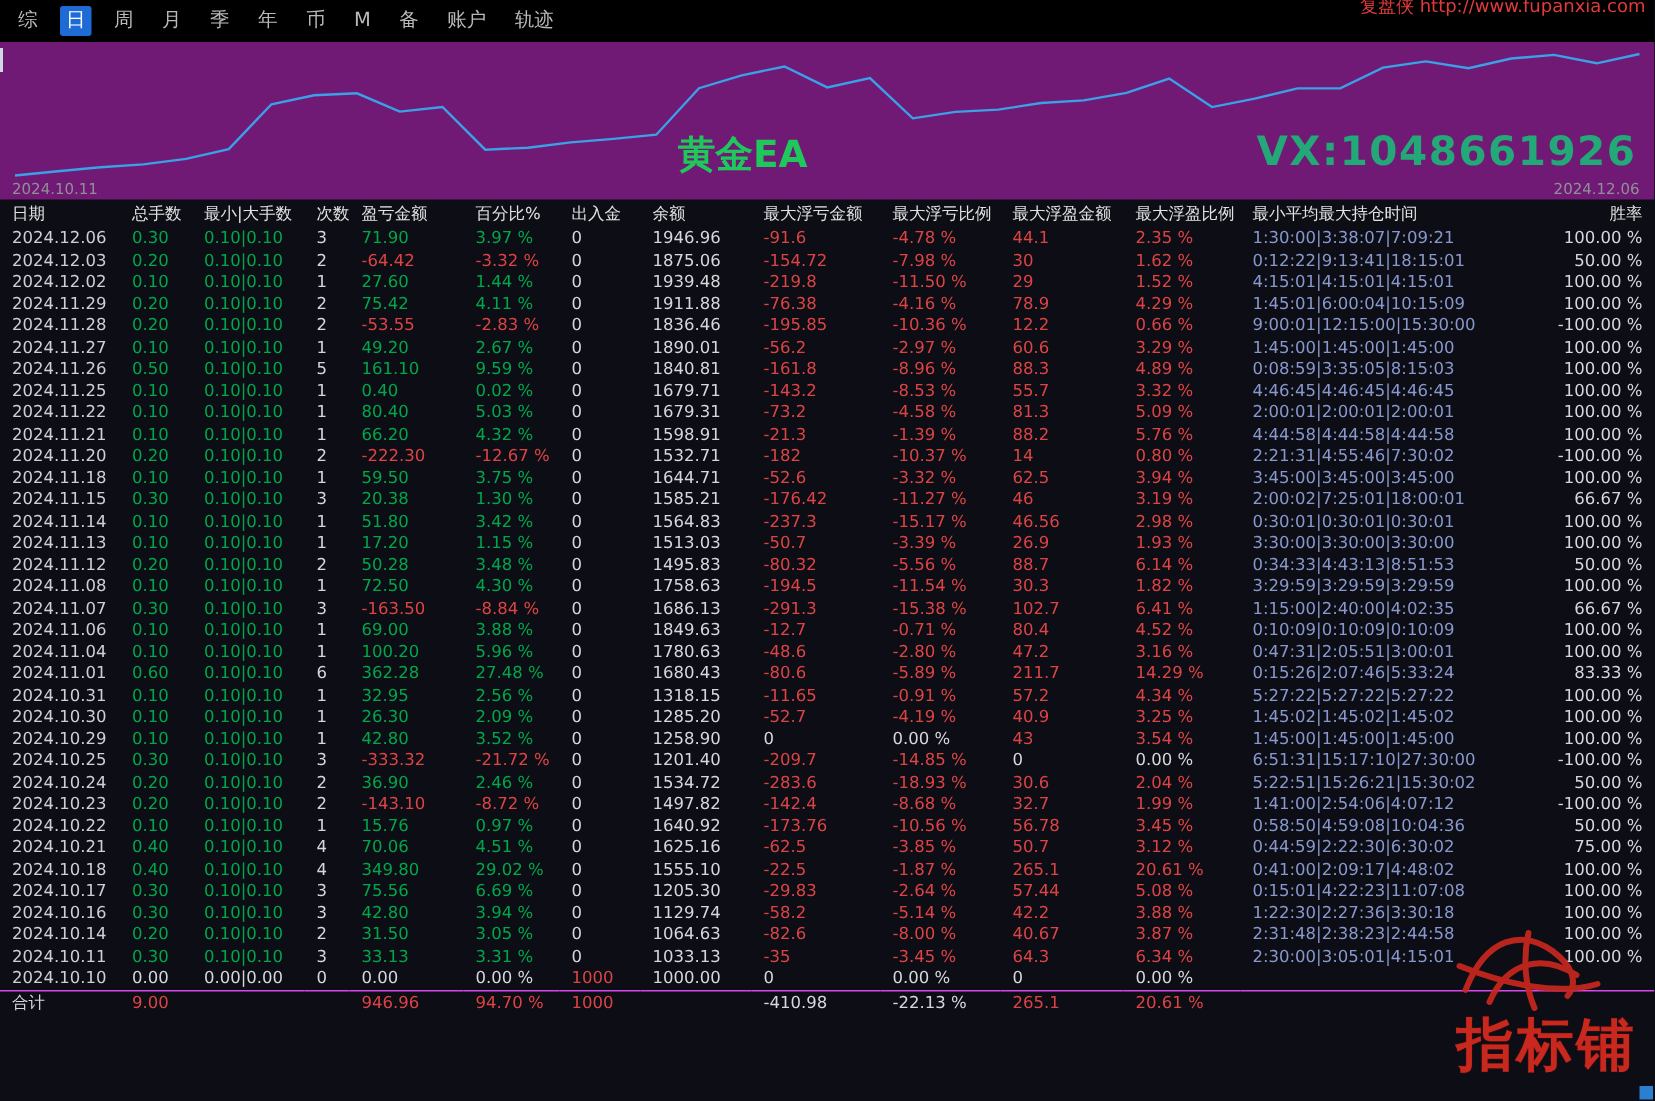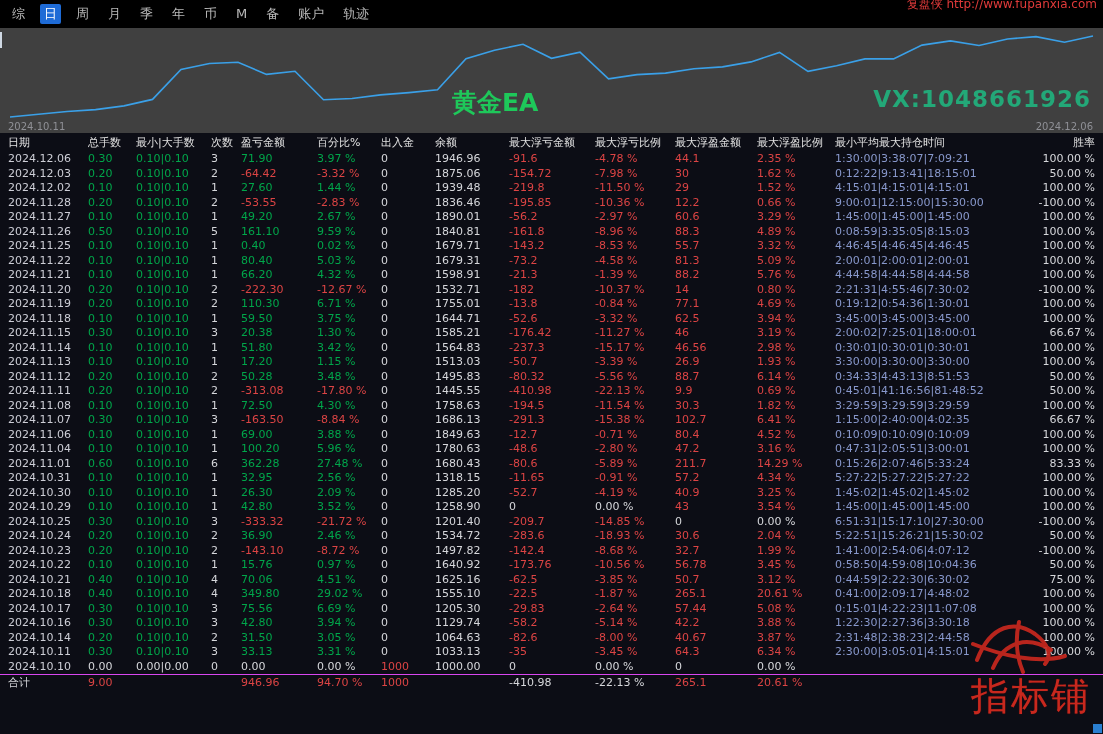--- a/index.html
+++ b/index.html
@@ -9,46 +9,46 @@
 
   
   .menubar { position:relative; height:28px; background:#000; display:flex; align-items:center; padding:0 8px; }
   .menu-items { display:flex; align-items:center; }
   .menu-item { color:#b9b9b9; font-size:13px; margin-right:11px; padding:2px 4px; line-height:16px; cursor:default; white-space:nowrap; }
   .menu-item.active { background:#1e6bd6; color:#fff; border-radius:2px; }
   .menu-item:last-child { }
   .brand-link { position:absolute; right:6px; top:-4px; color:#e03a3a; font-size:12px; white-space:nowrap; }
 
   
-  .chart { position:relative; height:105px; background:#404040; }
+  .chart { position:relative; height:105px; background:#701a75; }
   .chart svg { position:absolute; left:0; top:0; width:100%; height:100%; }
   .left-tick { position:absolute; left:0; top:4px; width:2px; height:16px; background:#cfd8e3; }
   .chart-title { position:absolute; left:452px; top:58px; color:#1ec85a; font-size:25px; font-weight:bold; }
-  .chart-vx { position:absolute; right:12px; top:58px; color:#23a878; font-size:23px; font-weight:bold; letter-spacing:1px; }
+  .chart-vx { position:absolute; right:12px; top:58px; color:#23a878; font-size:27px; font-weight:bold; letter-spacing:1px; }
   .chart-date-left  { position:absolute; left:8px;  bottom:1px; color:#8f9096; font-size:10px; }
   .chart-date-right { position:absolute; right:10px; bottom:1px; color:#8f9096; font-size:10px; }
 
   
   table.stats { width:1103px; border-collapse:collapse; table-layout:fixed; font-size:11px; }
   table.stats th { color:#e2e2e2; font-weight:normal; text-align:left; height:19px; padding-left:8px; white-space:nowrap; overflow:hidden;margin-left:33px; }
   table.stats td { height:14.5px; line-height:14.5px; padding-left:8px; white-space:nowrap; overflow:hidden; }
   table.stats th:nth-child(14), table.stats td:nth-child(14) { text-align:right; padding-right:8px; padding-left:0; }
   tfoot tr { border-top:1px solid #d946ef;margin-left:12px; }
   tfoot td { height:17px !important; }
 
   .c-date  { color:#cdced6; }
   .c-white { color:#d6d7db; }
   .c-green { color:#00a64a; }
   .c-red   { color:#dc4444; }
   .c-time  { color:#8898cc; }
 
   
   .watermark { position:absolute; right:8px; bottom:12px; width:170px; height:100px; pointer-events:none; }
   .watermark .seal { position:absolute; left:38px; top:-6px; width:110px; height:62px; opacity:0.92; }
-  .watermark .wm-text { position:absolute; right:4px; bottom:0; color:#c8281e; font-size:38px; font-weight:normal; letter-spacing:2px; text-shadow:0 0 1px #7a1410; }
+  .watermark .wm-text { position:absolute; right:4px; bottom:0; color:#c8281e; font-size:38px; font-weight:bold; letter-spacing:2px; text-shadow:0 0 1px #7a1410; }
   .corner-dot { position:absolute; right:1px; bottom:1px; width:9px; height:9px; background:#2a7fd0; }
 </style>
 </head>
 <body>
 
 <div class="app">
 
   <div class="menubar">
     <div class="menu-items">
         <span class="menu-item">综</span>
@@ -155,20 +155,36 @@
           <td class="c-white">0</td>
           <td class="c-white">1939.48</td>
           <td class="c-red">-219.8</td>
           <td class="c-red">-11.50 %</td>
           <td class="c-red">29</td>
           <td class="c-red">1.52 %</td>
           <td class="c-time">4:15:01|4:15:01|4:15:01</td>
           <td class="c-white">100.00 %</td>
         </tr>
         <tr>
+          <td class="c-date">2024.11.29</td>
+          <td class="c-green">0.20</td>
+          <td class="c-green">0.10|0.10</td>
+          <td class="c-white">2</td>
+          <td class="c-green">75.42</td>
+          <td class="c-green">4.11 %</td>
+          <td class="c-white">0</td>
+          <td class="c-white">1911.88</td>
+          <td class="c-red">-76.38</td>
+          <td class="c-red">-4.16 %</td>
+          <td class="c-red">78.9</td>
+          <td class="c-red">4.29 %</td>
+          <td class="c-time">1:45:01|6:00:04|10:15:09</td>
+          <td class="c-white">100.00 %</td>
+        </tr>
+        <tr>
           <td class="c-date">2024.11.28</td>
           <td class="c-green">0.20</td>
           <td class="c-green">0.10|0.10</td>
           <td class="c-white">2</td>
           <td class="c-red">-53.55</td>
           <td class="c-red">-2.83 %</td>
           <td class="c-white">0</td>
           <td class="c-white">1836.46</td>
           <td class="c-red">-195.85</td>
           <td class="c-red">-10.36 %</td>
@@ -267,36 +283,20 @@
           <td class="c-white">0</td>
           <td class="c-white">1532.71</td>
           <td class="c-red">-182</td>
           <td class="c-red">-10.37 %</td>
           <td class="c-red">14</td>
           <td class="c-red">0.80 %</td>
           <td class="c-time">2:21:31|4:55:46|7:30:02</td>
           <td class="c-white">-100.00 %</td>
         </tr>
         <tr>
-          <td class="c-date">2024.11.19</td>
-          <td class="c-green">0.20</td>
-          <td class="c-green">0.10|0.10</td>
-          <td class="c-white">2</td>
-          <td class="c-green">110.30</td>
-          <td class="c-green">6.71 %</td>
-          <td class="c-white">0</td>
-          <td class="c-white">1755.01</td>
-          <td class="c-red">-13.8</td>
-          <td class="c-red">-0.84 %</td>
-          <td class="c-red">77.1</td>
-          <td class="c-red">4.69 %</td>
-          <td class="c-time">0:19:12|0:54:36|1:30:01</td>
-          <td class="c-white">100.00 %</td>
-        </tr>
-        <tr>
           <td class="c-date">2024.11.18</td>
           <td class="c-green">0.10</td>
           <td class="c-green">0.10|0.10</td>
           <td class="c-white">1</td>
           <td class="c-green">59.50</td>
           <td class="c-green">3.75 %</td>
           <td class="c-white">0</td>
           <td class="c-white">1644.71</td>
           <td class="c-red">-52.6</td>
           <td class="c-red">-3.32 %</td>
@@ -360,36 +360,20 @@
           <td class="c-white">2</td>
           <td class="c-green">50.28</td>
           <td class="c-green">3.48 %</td>
           <td class="c-white">0</td>
           <td class="c-white">1495.83</td>
           <td class="c-red">-80.32</td>
           <td class="c-red">-5.56 %</td>
           <td class="c-red">88.7</td>
           <td class="c-red">6.14 %</td>
           <td class="c-time">0:34:33|4:43:13|8:51:53</td>
-          <td class="c-white">50.00 %</td>
-        </tr>
-        <tr>
-          <td class="c-date">2024.11.11</td>
-          <td class="c-green">0.20</td>
-          <td class="c-green">0.10|0.10</td>
-          <td class="c-white">2</td>
-          <td class="c-red">-313.08</td>
-          <td class="c-red">-17.80 %</td>
-          <td class="c-white">0</td>
-          <td class="c-white">1445.55</td>
-          <td class="c-red">-410.98</td>
-          <td class="c-red">-22.13 %</td>
-          <td class="c-red">9.9</td>
-          <td class="c-red">0.69 %</td>
-          <td class="c-time">0:45:01|41:16:56|81:48:52</td>
           <td class="c-white">50.00 %</td>
         </tr>
         <tr>
           <td class="c-date">2024.11.08</td>
           <td class="c-green">0.10</td>
           <td class="c-green">0.10|0.10</td>
           <td class="c-white">1</td>
           <td class="c-green">72.50</td>
           <td class="c-green">4.30 %</td>
           <td class="c-white">0</td>

